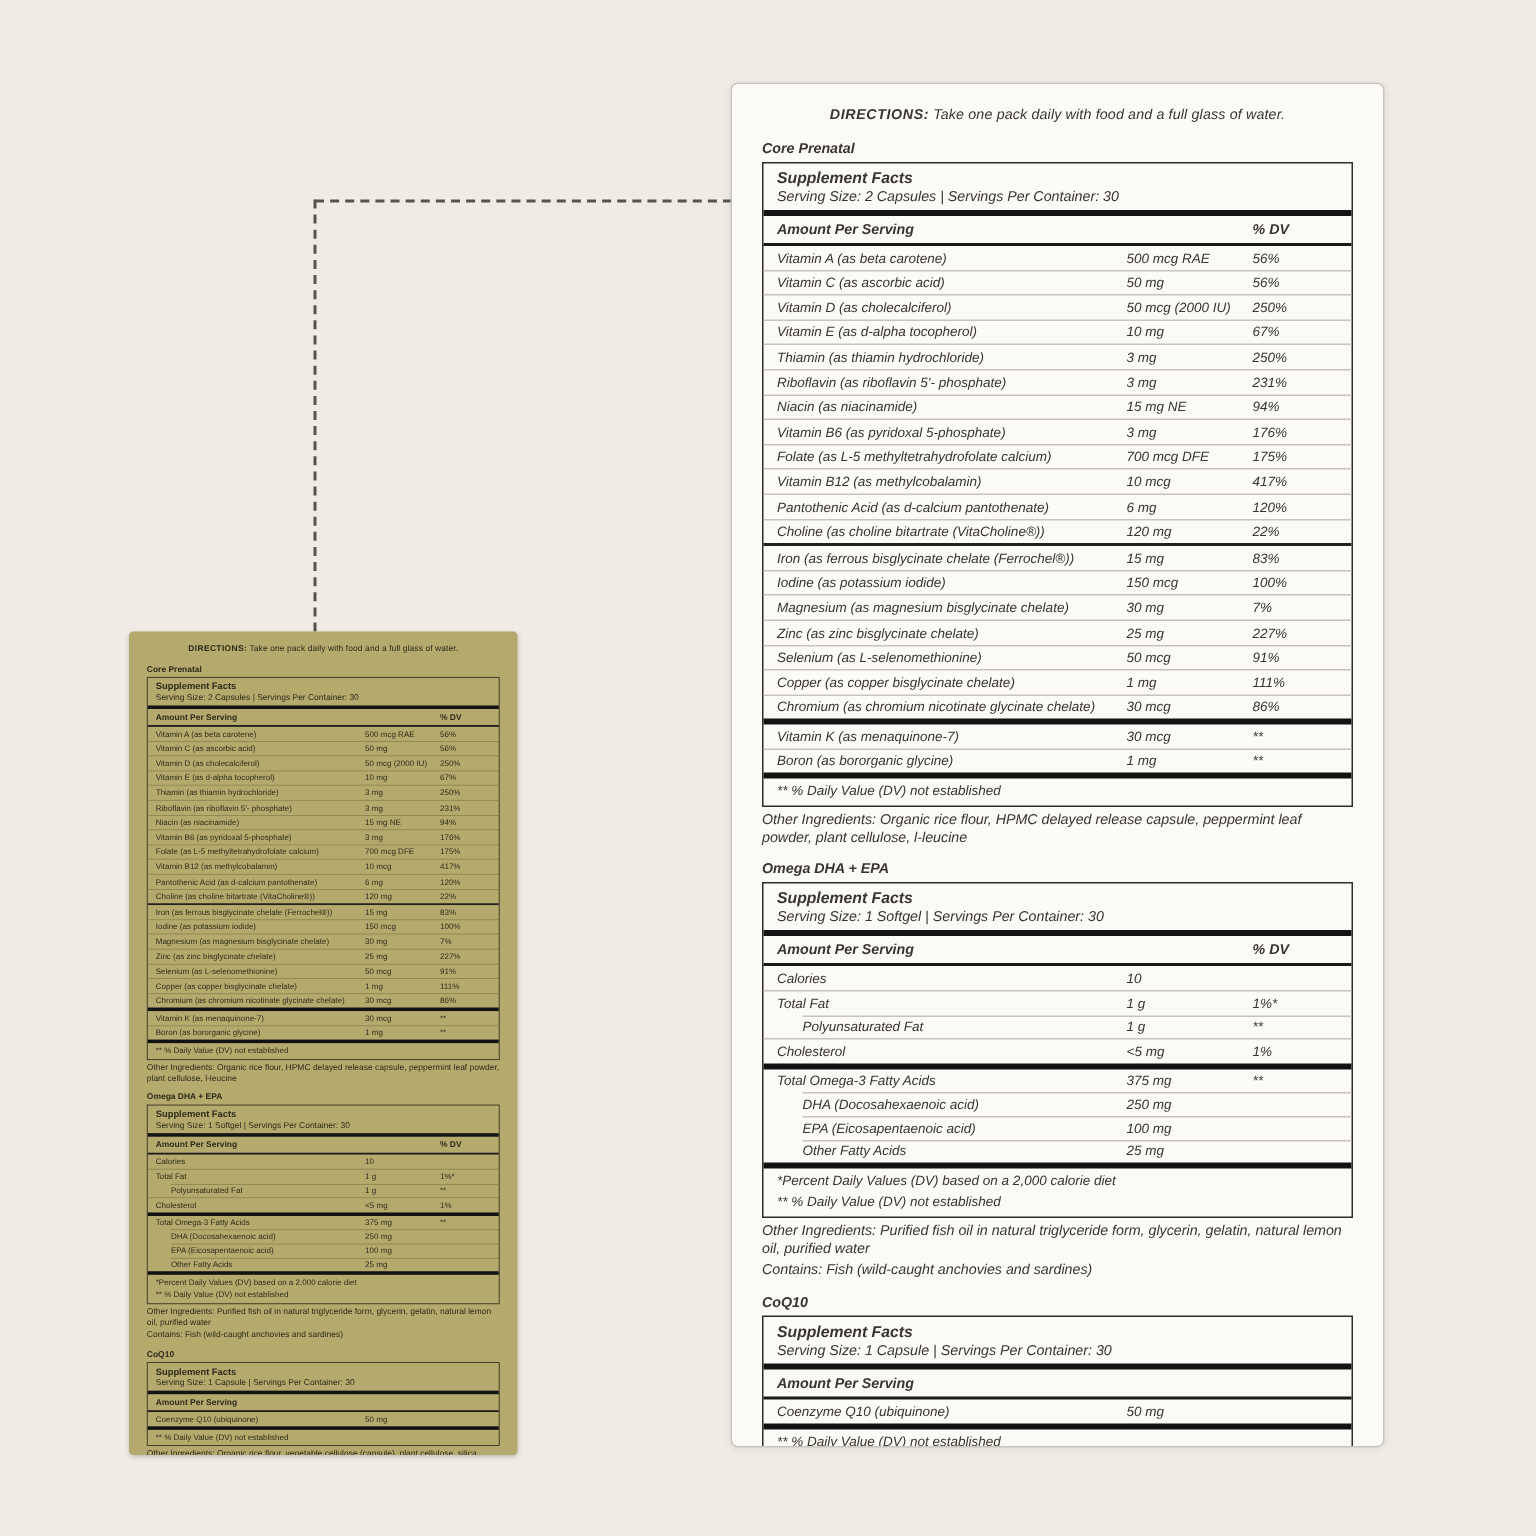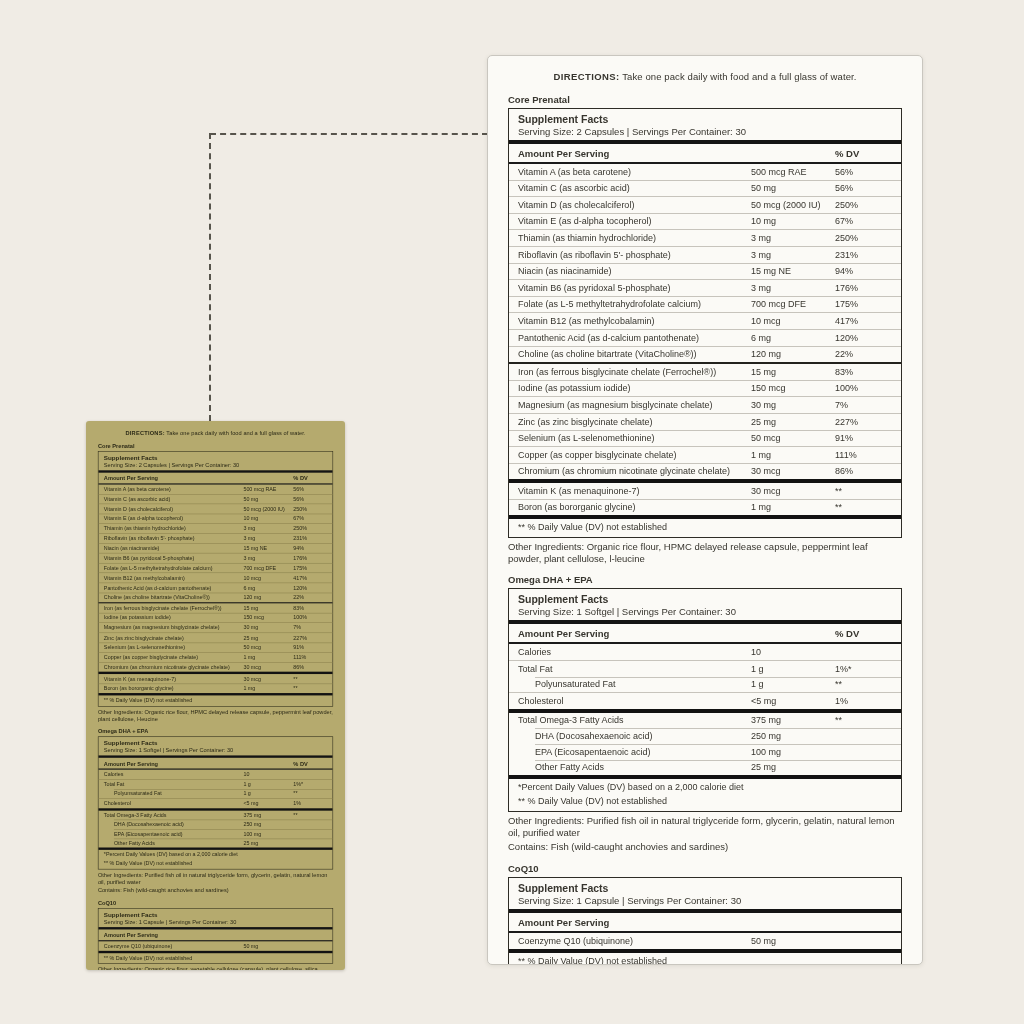--- a/index.html
+++ b/index.html
@@ -14,21 +14,21 @@
   .conn-h{position:absolute;left:210px;top:133px;width:278px;height:0;
     border-top:2px dashed #57544c;}
   .conn-v{position:absolute;left:209px;top:133px;width:0;height:288px;
     border-left:2px dashed #57544c;}
 
   
   .panel{
     position:absolute;left:487px;top:55px;width:436px;height:910px;
     background:#fbfaf6;border:1px solid #c9c6bf;border-radius:5px;
     box-shadow:0 1px 4px rgba(60,55,40,.10);
-    box-sizing:border-box;padding:15px 20px 10px 20px;overflow:hidden;
+    box-sizing:border-box;padding:15px 20px 10px 20px;overflow:hidden;font-style:italic;
   }
 
   
   .thumb{
     position:absolute;left:86px;top:421px;width:259px;height:549px;
     background:#b5aa6e;border-radius:3px;overflow:hidden;
     box-shadow:0 1px 3px rgba(60,55,40,.25);
   }
   .thumb .scale-wrap{
     width:436px;transform:scale(0.594);transform-origin:0 0;

